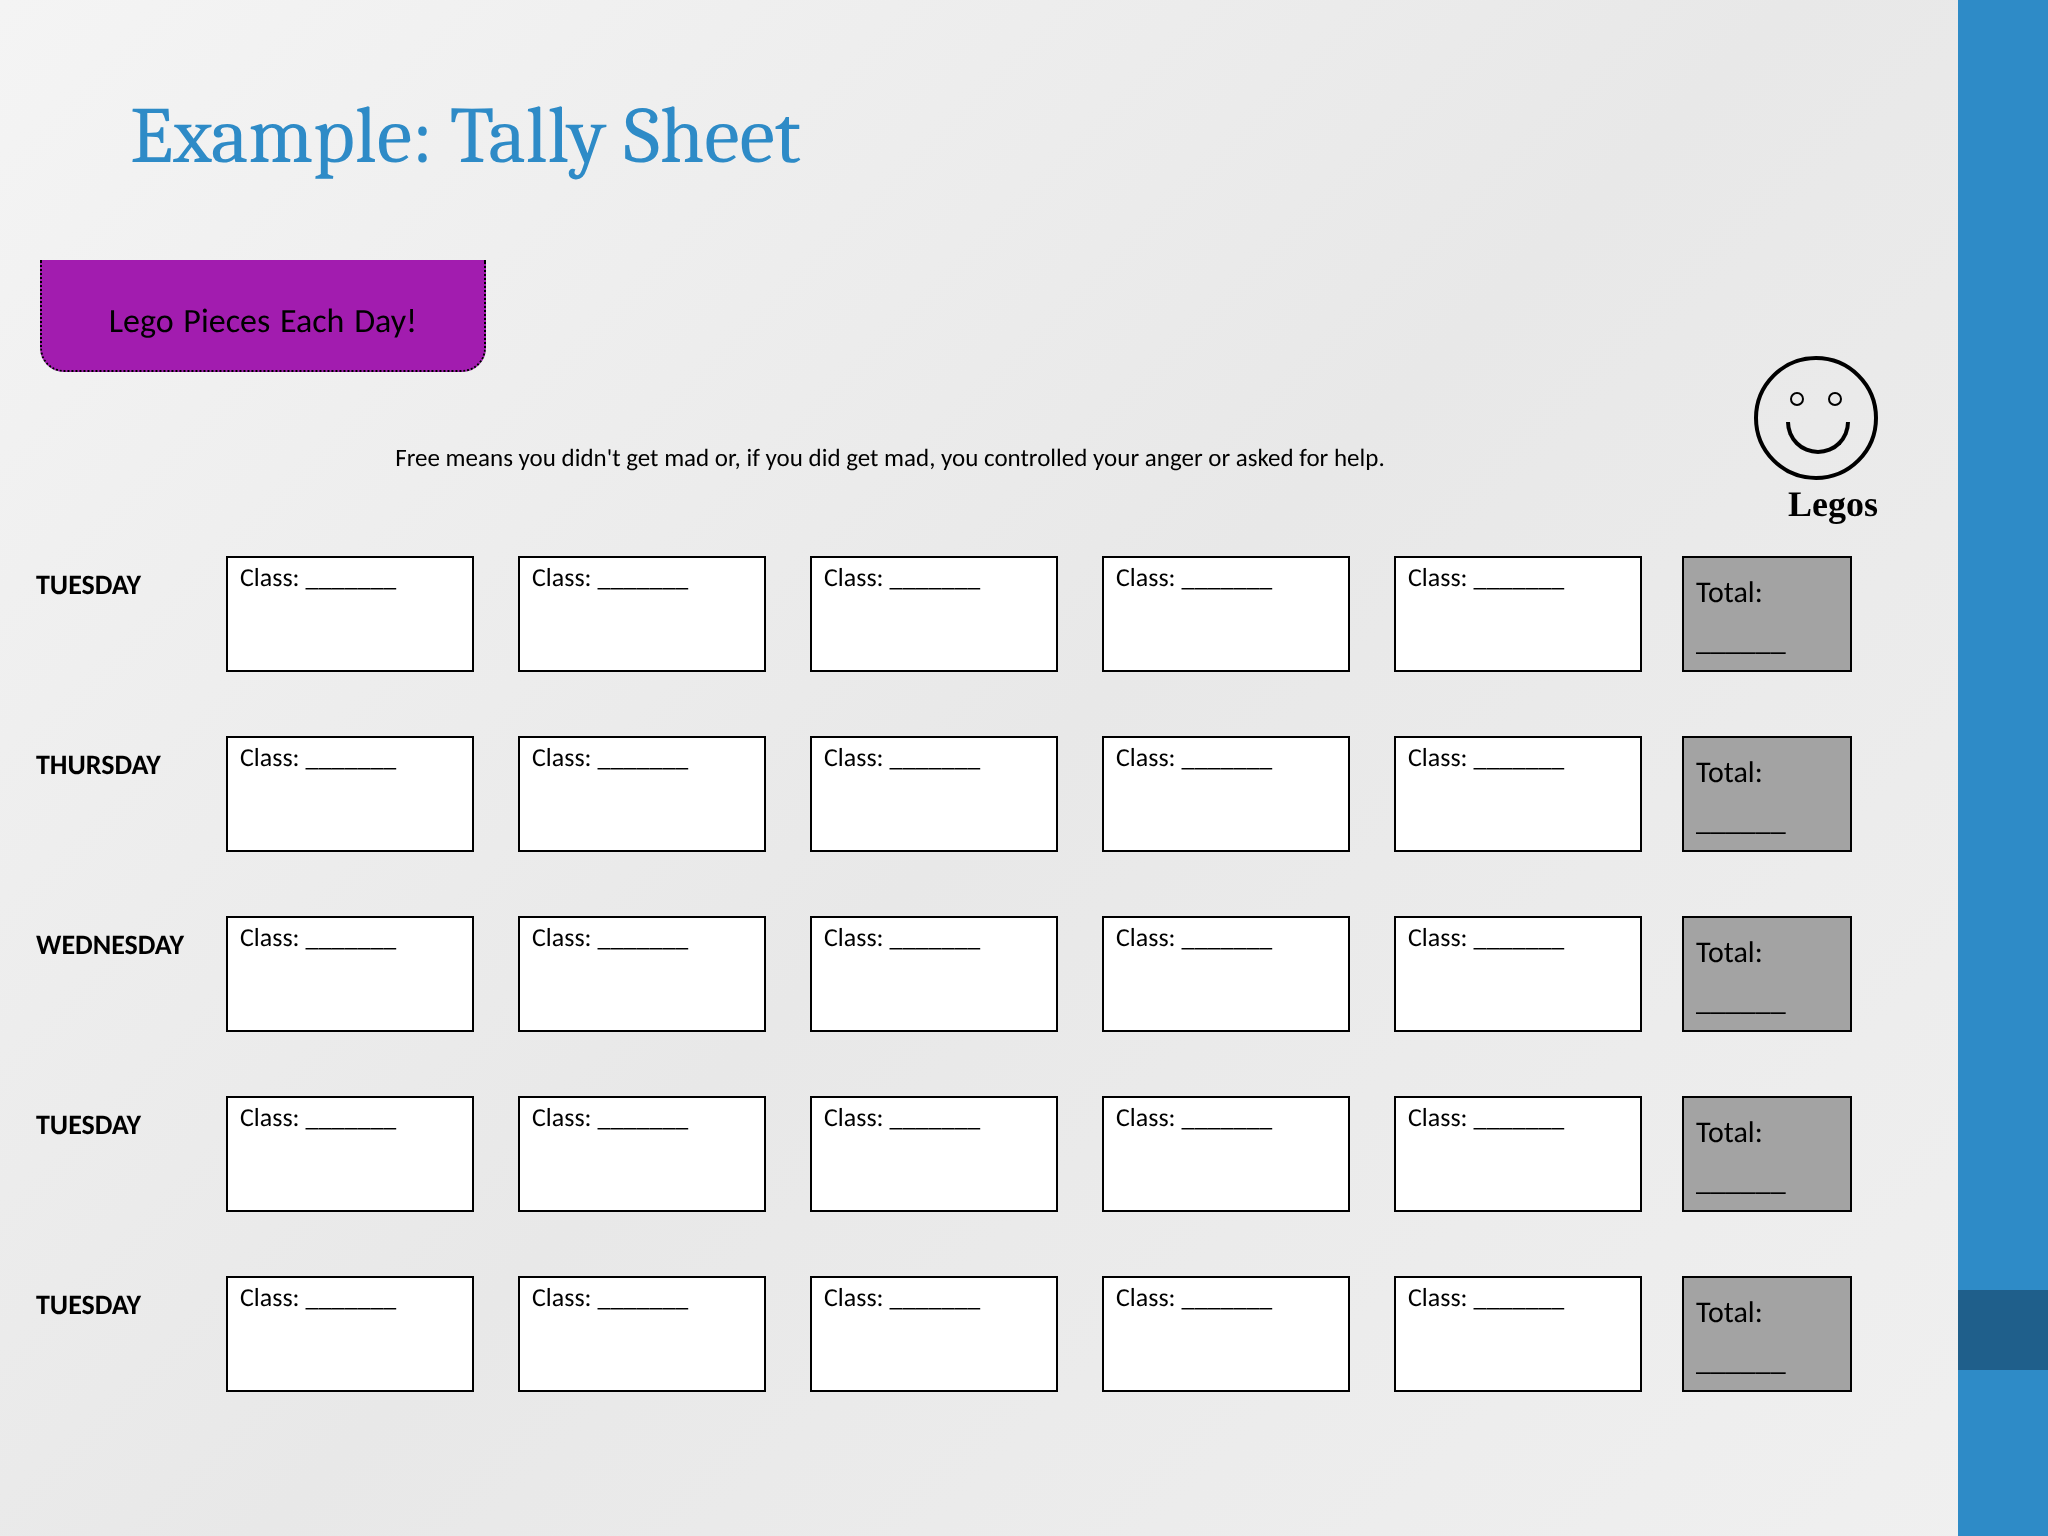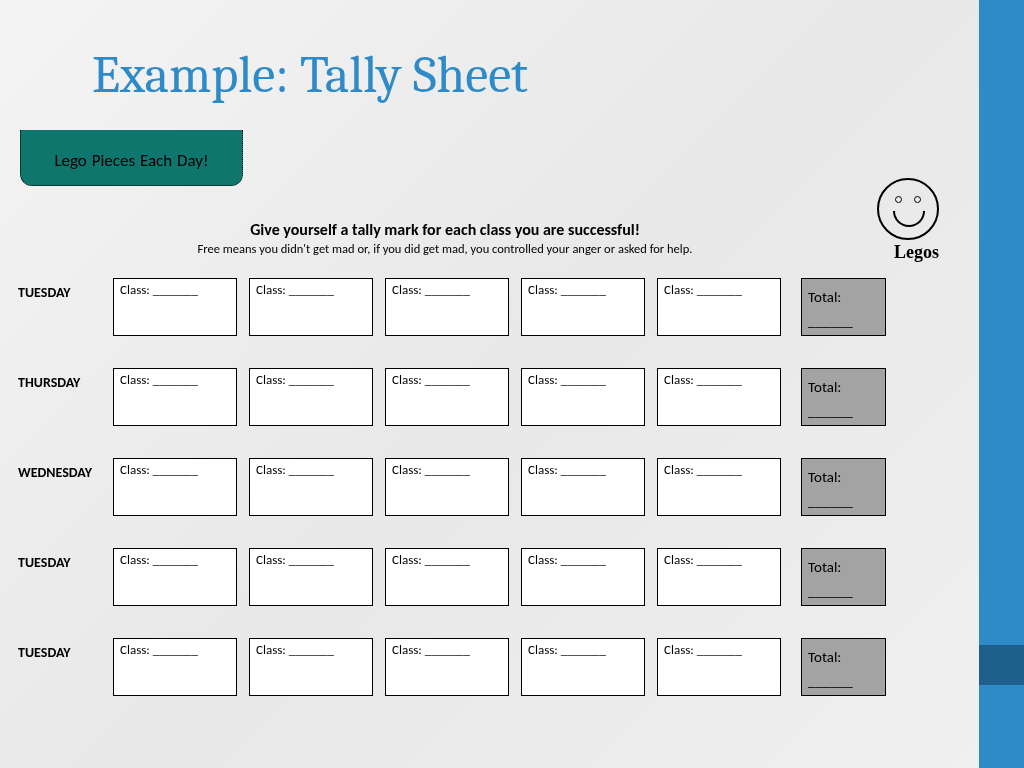--- a/index.html
+++ b/index.html
@@ -29,40 +29,39 @@
     right: 0;
     top: 645px;
     width: 45px;
     height: 40px;
     background: #1f5f8b;
   }
   .title {
     position: absolute;
     top: 45px;
     left: 65px;
-    font-size: 52px;
+    font-size: 40px;
     font-weight: 300;
     color: #2e8bc7;
     font-family: "Cambria", serif;
-    margin-left: 27px;
   }
   .reward-row {
     position: absolute;
     top: 130px;
     left: 20px;
     display: flex;
   }
   .reward-box {
     border: 1.5px dotted #000;
     border-top: none;
     border-radius: 0 0 12px 12px;
     padding: 20px 18px 14px 18px;
     font-size: 17px;
     text-align: center;
-    background: #0f766e;
+    background: #a21caf;
     margin-right: -1px;
   }
   .reward-box.b1 { width: 185px; }
   .reward-box.b2 { width: 210px; }
   .reward-box span { word-spacing: 1px; }
 
   .instr {
     position: absolute;
     top: 220px;
     left: 130px;
@@ -131,21 +130,21 @@
     height: 60px;
   }
   .day-label {
     width: 95px;
     font-size: 14px;
     font-weight: bold;
     padding-top: 6px;
   }
   .class-cells {
     display: flex;
-    gap: 12px;
+    gap: 22px;
   }
   .class-cell {
     border: 1.5px solid #000;
     width: 124px;
     height: 58px;
     padding: 4px 6px;
     font-size: 13px;
     background: #fff;
     box-sizing: border-box;
     line-height: 1.1;
@@ -172,21 +171,20 @@
 
   <div class="title">Example: Tally Sheet</div>
 
   <div class="reward-row">
     <div class="reward-box b1">
       <span>Lego Pieces Each Day! </span>
     </div>
   </div>
 
   <div class="instr">
-    <div class="bold">Give yourself a tally mark for each class you are successful!  </div>
     <div class="sub">Free means you didn't get mad or, if you did get mad, you controlled your anger or asked for help. </div>
   </div>
 
   <div class="smiley-wrap">
     <div class="smiley">
       <div class="eye l"></div>
       <div class="eye r"></div>
       <div class="mouth"></div>
     </div>
     <div class="smiley-label">Legos</div>

